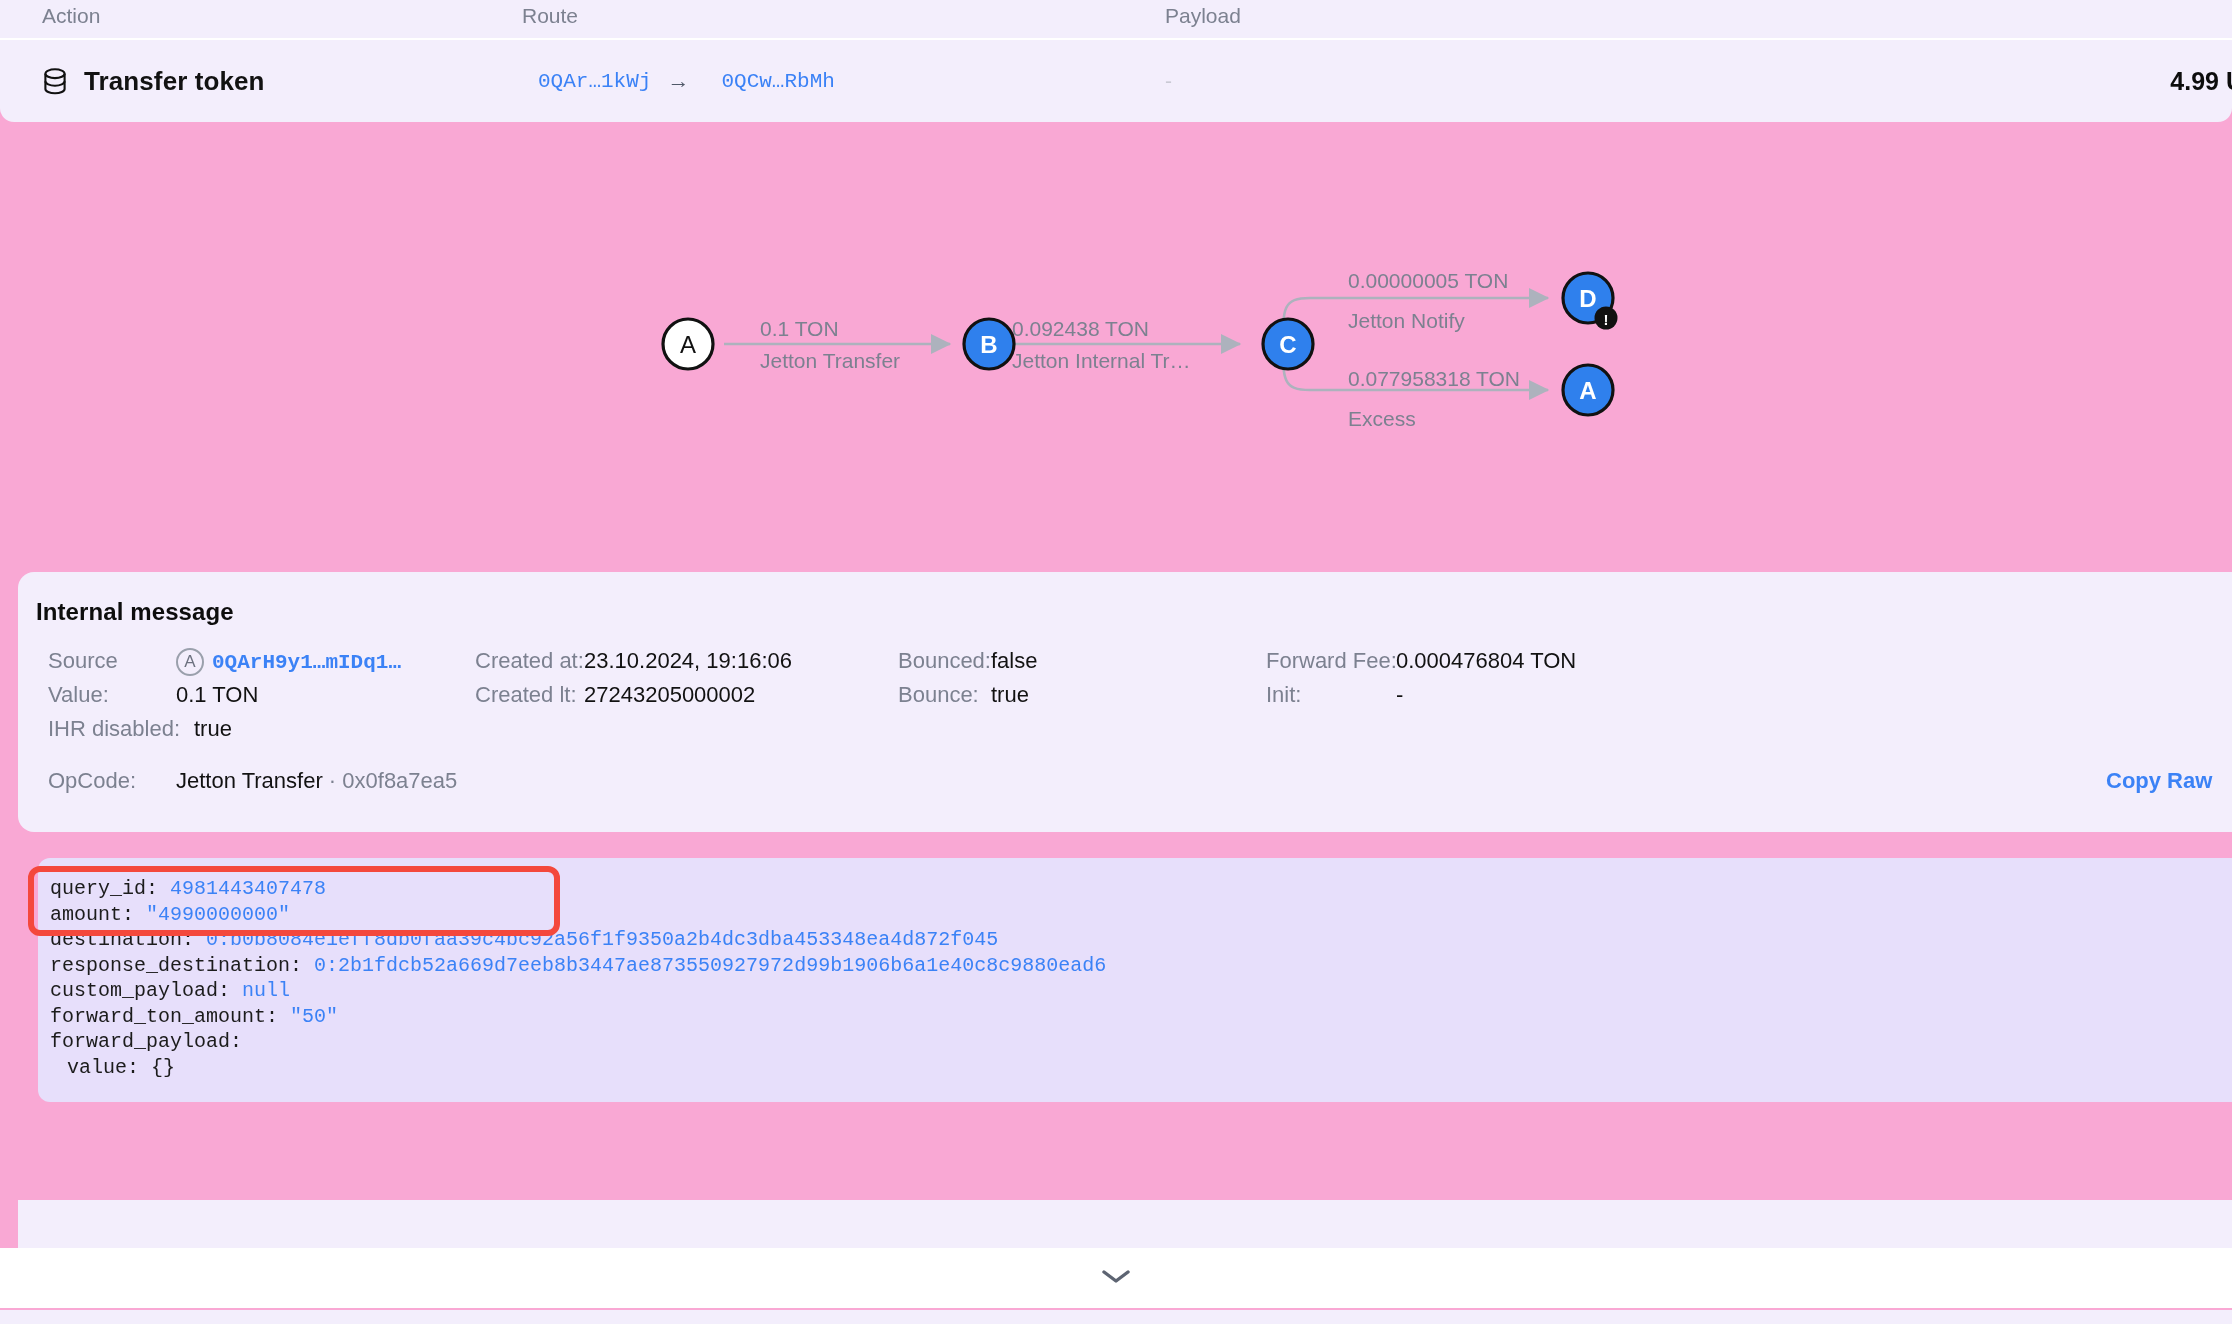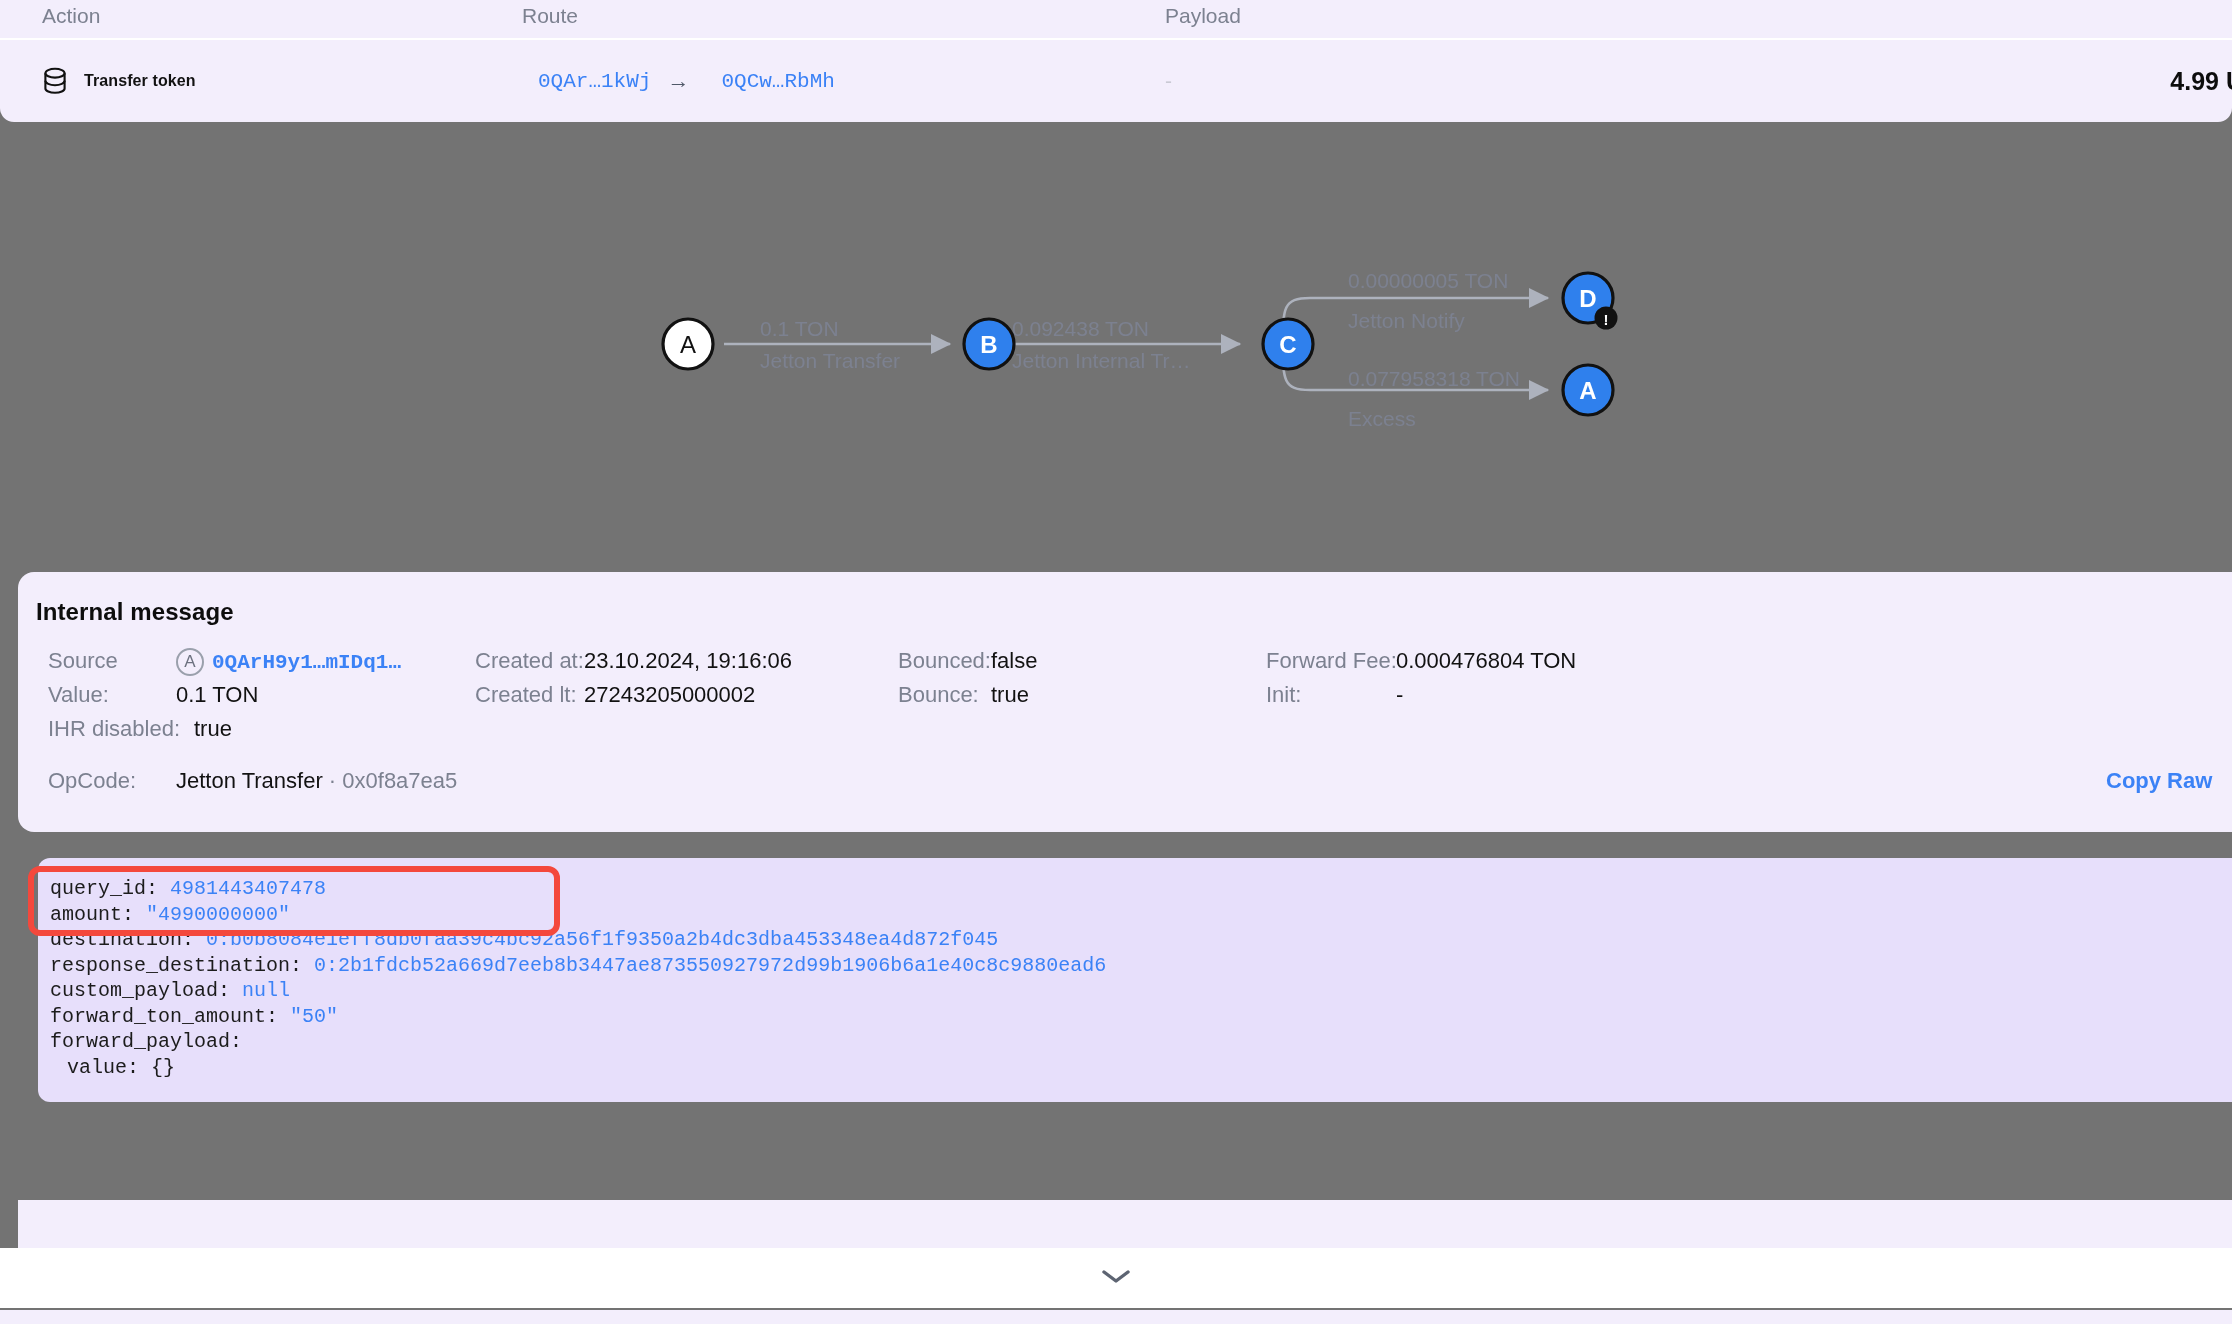--- a/index.html
+++ b/index.html
@@ -3,21 +3,21 @@
 <meta charset="utf-8">
 <style>
   * { box-sizing: border-box; margin: 0; padding: 0; }
   html, body {
     width: 2232px;
     height: 1324px;
     background: #ffffff;
     font-family: "Liberation Sans", sans-serif;
     overflow: hidden;
   }
-  .page { position: relative; width: 2232px; height: 1324px; background: #737373; }
+  .page { position: relative; width: 2232px; height: 1324px; background: #f9a8d4; }
 
   
   .table-wrap { position: absolute; left: 0; top: 0; width: 2232px; }
   .thead {
     background: #f3eefc;
     height: 40px;
     position: relative;
     border-bottom: 2px solid #ffffff;
   }
   .th {
@@ -33,21 +33,21 @@
 
   .trow {
     background: #f3eefc;
     height: 82px;
     position: relative;
     border-radius: 0 0 14px 14px;
   }
   .cell { position: absolute; top: 50%; transform: translateY(-50%); }
   .c-action { left: 42px; display: flex; align-items: center; gap: 16px; }
   .db-icon { width: 26px; height: 28px; display: block; }
-  .action-label { font-size: 16px; font-weight: bold; color: #121212; letter-spacing: .1px;}
+  .action-label { font-size: 26px; font-weight: bold; color: #121212; letter-spacing: .1px;}
   .c-route { left: 522px; display: flex; align-items: center; gap: 16px;
              font-family: "Liberation Mono", monospace; font-size: 21px; }
   .route-addr { color: #3b82f6; font-weight: normal; margin-left: 16px; }
   .route-arrow { color: #4f5868; font-size: 22px; font-family: "Liberation Sans", sans-serif;}
   .c-payload { left: 1165px; color: #c9c9d4; font-size: 21px; }
   .c-amount { right: -12px; font-size: 25px; font-weight: bold; color: #0d0d0d; white-space: nowrap; }
 
   
   .graph { position: absolute; left: 0; top: 148px; width: 2232px; height: 400px; }
 

